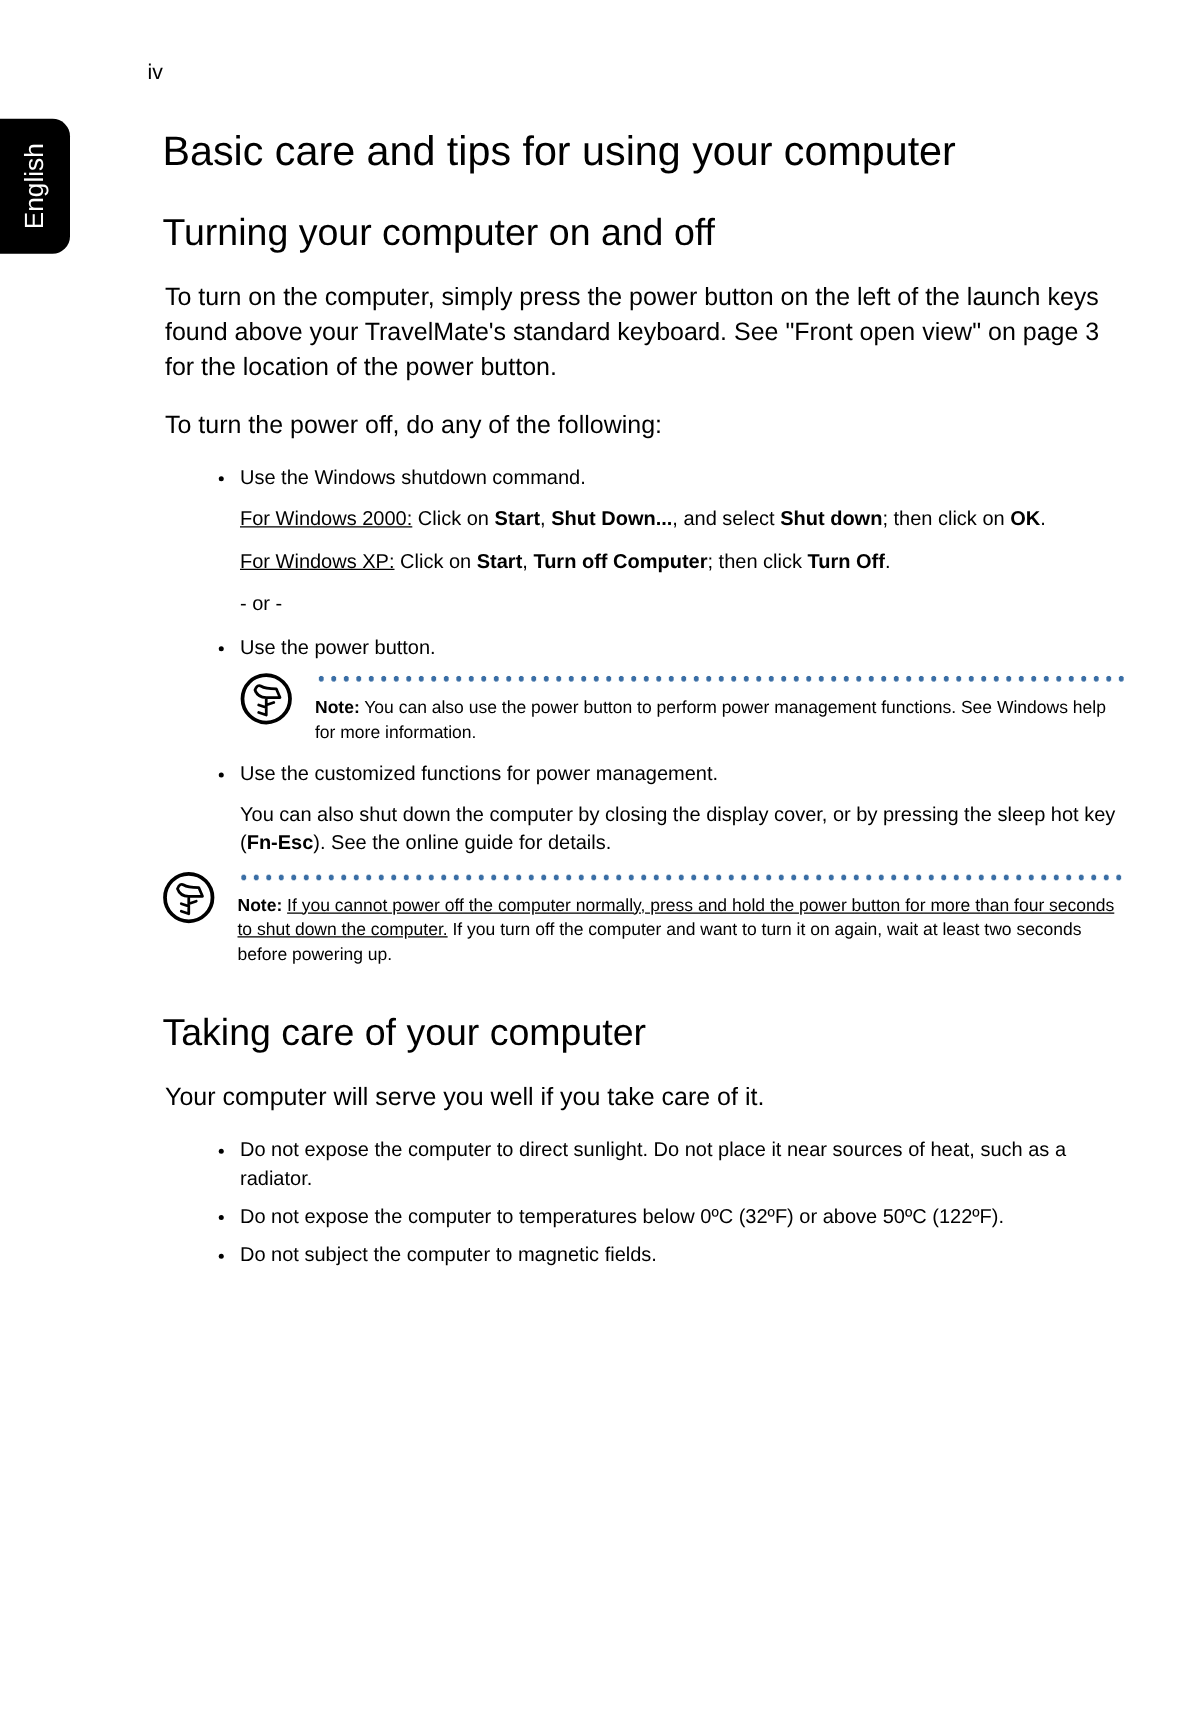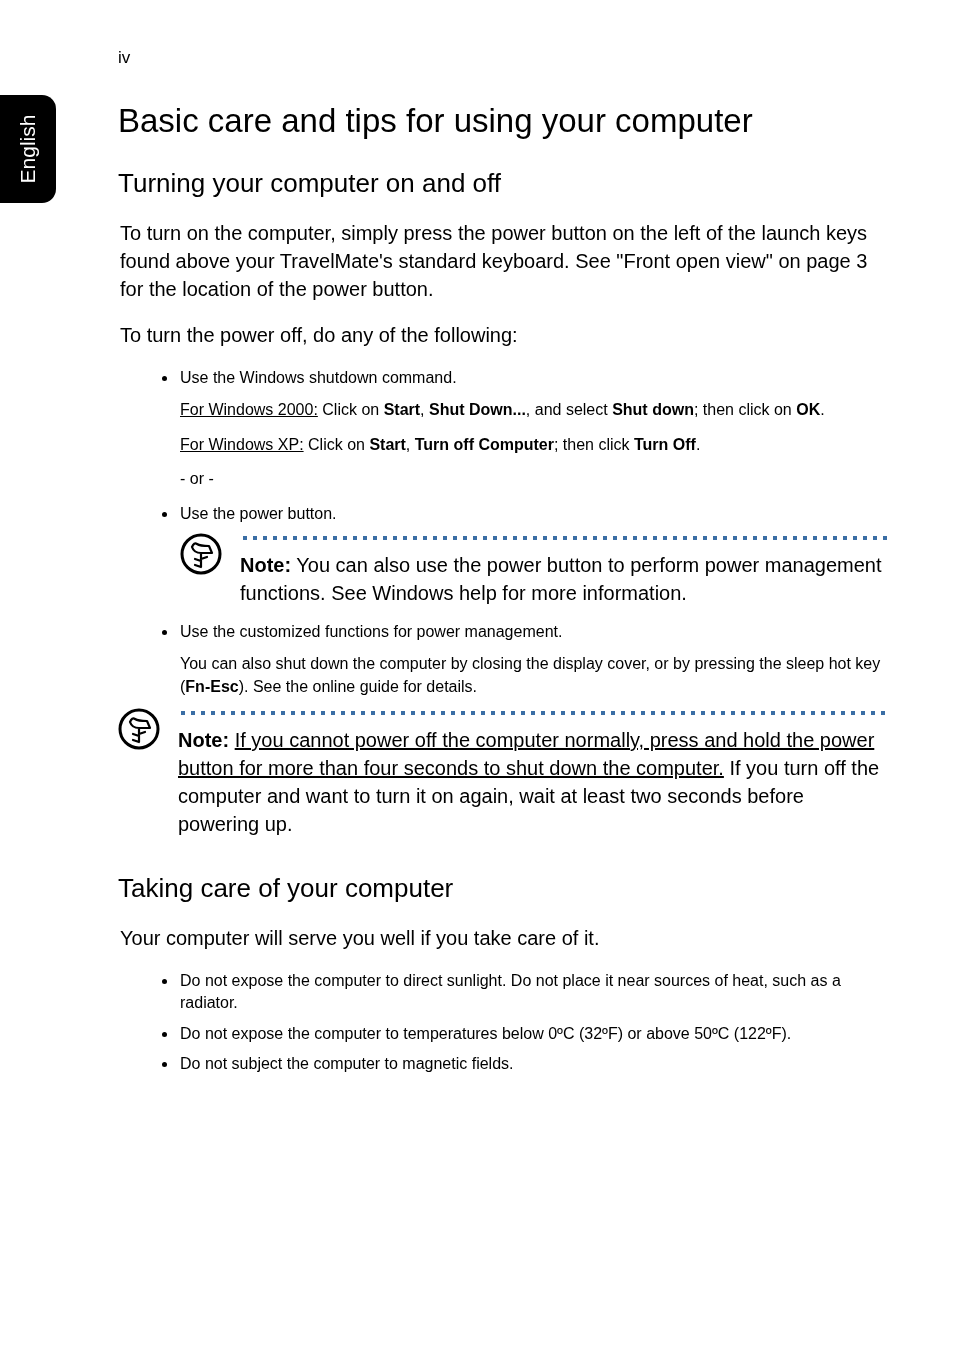--- a/index.html
+++ b/index.html
@@ -36,32 +36,32 @@
     justify-content: center;
   }
   .side-tab span {
     color: #fff;
     font-size: 21px;
     transform: rotate(-90deg);
     white-space: nowrap;
   }
   .content {
     position: absolute;
-    left: 118px;
+    left: 130px;
     top: 100px;
     width: 770px;
   }
   h1 {
     font-size: 33px;
     font-weight: 400;
     margin: 0 0 26px 0;
     line-height: 1.25;
   }
   h2 {
-    font-size: 26px;
+    font-size: 30px;
     font-weight: 400;
     margin: 0 0 18px 0;
     line-height: 1.3;
   }
   p.body {
     font-size: 20px;
     line-height: 1.4;
     margin: 0 0 18px 2px;
   }
   ul.top {
@@ -106,21 +106,21 @@
   }
   .dotline {
     height: 6px;
     margin-bottom: 10px;
     background-image: radial-gradient(circle, #3a6ea5 2.2px, transparent 2.3px);
     background-size: 10px 6px;
     background-repeat: repeat-x;
     background-position: left center;
   }
   .note-text {
-    font-size: 20px;
+    font-size: 14px;
     line-height: 1.4;
   }
   .spacer-top { height: 20px; }
 </style>
 </head>
 <body>
 
 <div class="page">
 
   <div class="page-number">iv</div>

